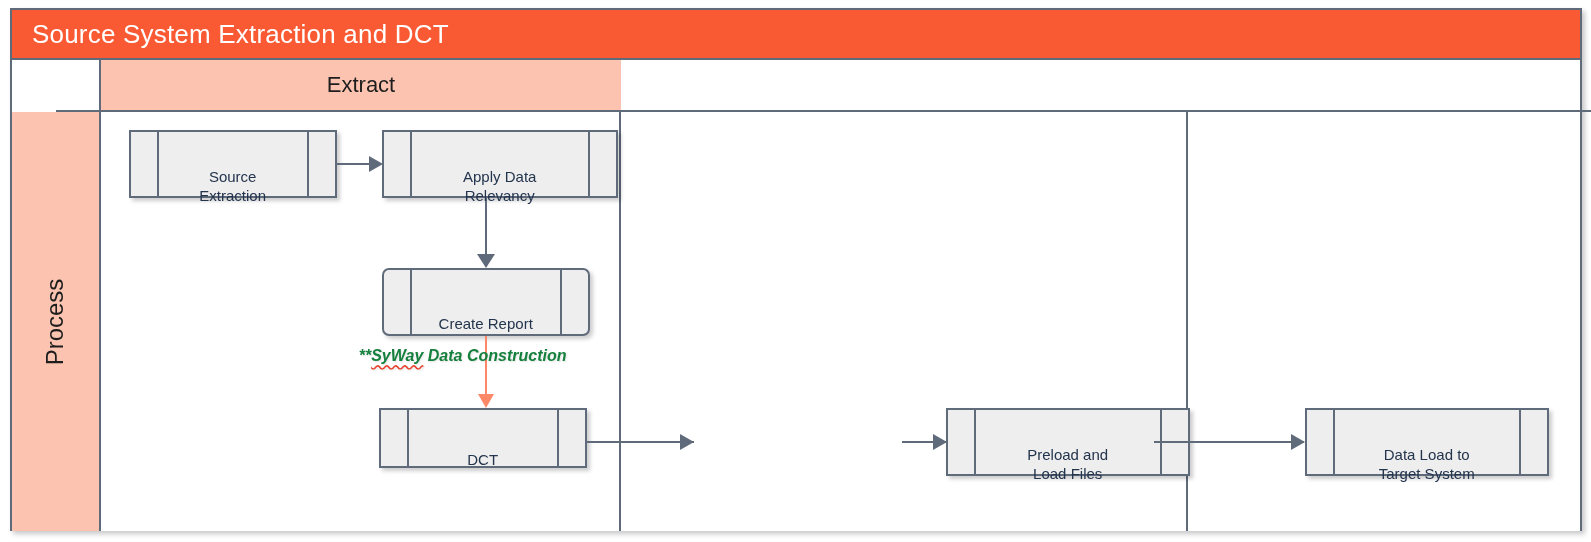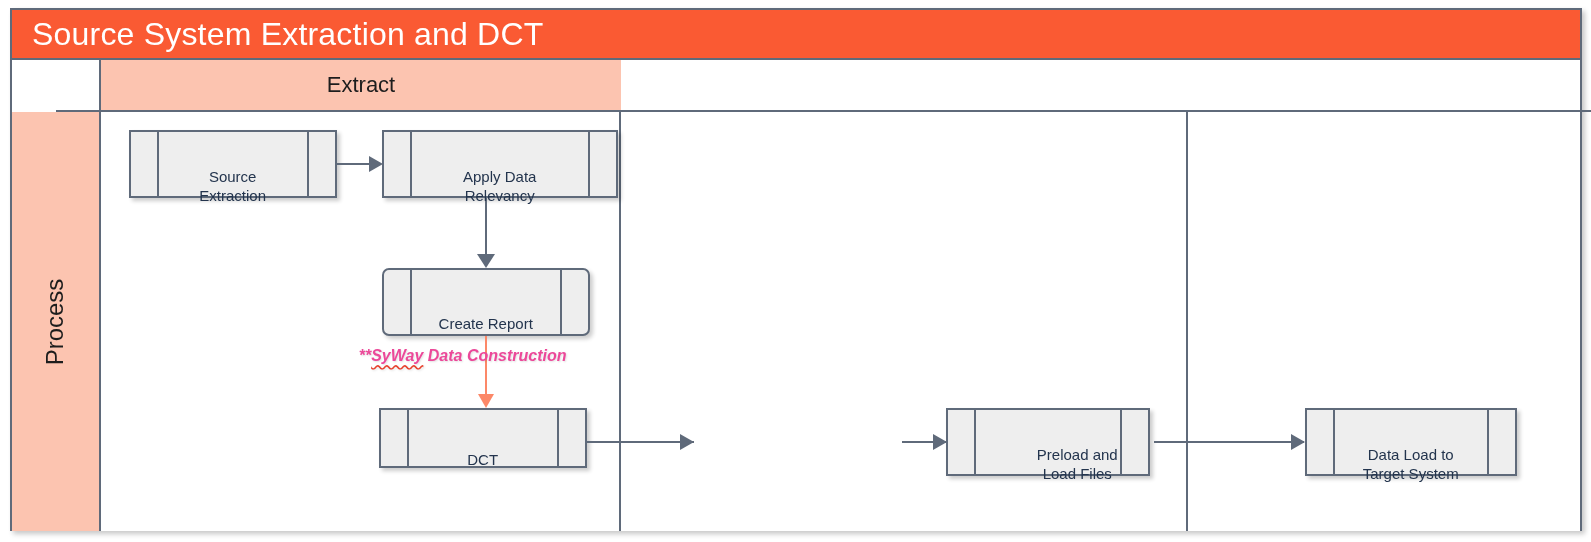--- a/index.html
+++ b/index.html
@@ -31,21 +31,21 @@
     position: absolute;
     left: 0; top: 0;
     width: 100%; height: 50px;
     background: #fa5a33;
     border-bottom: 2px solid #5f6a7a;
     display: flex;
     align-items: center;
   }
   .title-text {
     color: #ffffff;
-    font-size: 32px;
+    font-size: 26px;
     letter-spacing: 0.2px;
     padding-left: 20px;
     white-space: nowrap;
   }
 
   
   .phase-row {
     position: absolute;
     left: 0; top: 50px;
     width: 100%; height: 52px;
@@ -179,21 +179,21 @@
     border-right: 8px solid transparent;
     border-top: 14px solid #fc8868;
   }
 
   
   .annotation {
     position: absolute;
     font-size: 16px;
     font-weight: bold;
     font-style: italic;
-    color: #ec4899;
+    color: #15803d;
     white-space: nowrap;
     text-shadow: 1px 1px 2px rgba(0,0,0,0.12);
     z-index: 3;
   }
   .annot-misspell {
     position: relative;
     text-decoration: underline wavy #e8412d;
     text-decoration-skip-ink: none;
     text-underline-offset: 3px;
   }
@@ -253,27 +253,27 @@
           <span class="pbox-label">DCT</span>
         </div>
 
         <div class="conn-h" style="left:486px; top:329px; width:107px;"></div>
         <div class="arrow-right" style="left:579px; top:322px;"></div>
 
 
         <div class="conn-h" style="left:801px; top:329px; width:44px;"></div>
         <div class="arrow-right" style="left:832px; top:322px;"></div>
 
-        <div class="pbox" style="left:845px; top:296px; width:204px; height:68px;justify-content:flex-end;">
+        <div class="pbox" style="left:845px; top:296px; width:244px; height:68px;">
           <span class="pbox-label">Preload and<br>Load Files</span>
         </div>
 
         <div class="conn-h" style="left:1053px; top:329px; width:150px;"></div>
         <div class="arrow-right" style="left:1190px; top:322px;"></div>
 
-        <div class="pbox" style="left:1204px; top:296px; width:212px; height:68px;">
+        <div class="pbox" style="left:1204px; top:296px; width:244px; height:68px;">
           <span class="pbox-label">Data Load to<br>Target System</span>
         </div>
 
       </div>
     </div>
   </div>
 </div>
 
 </body></html>

